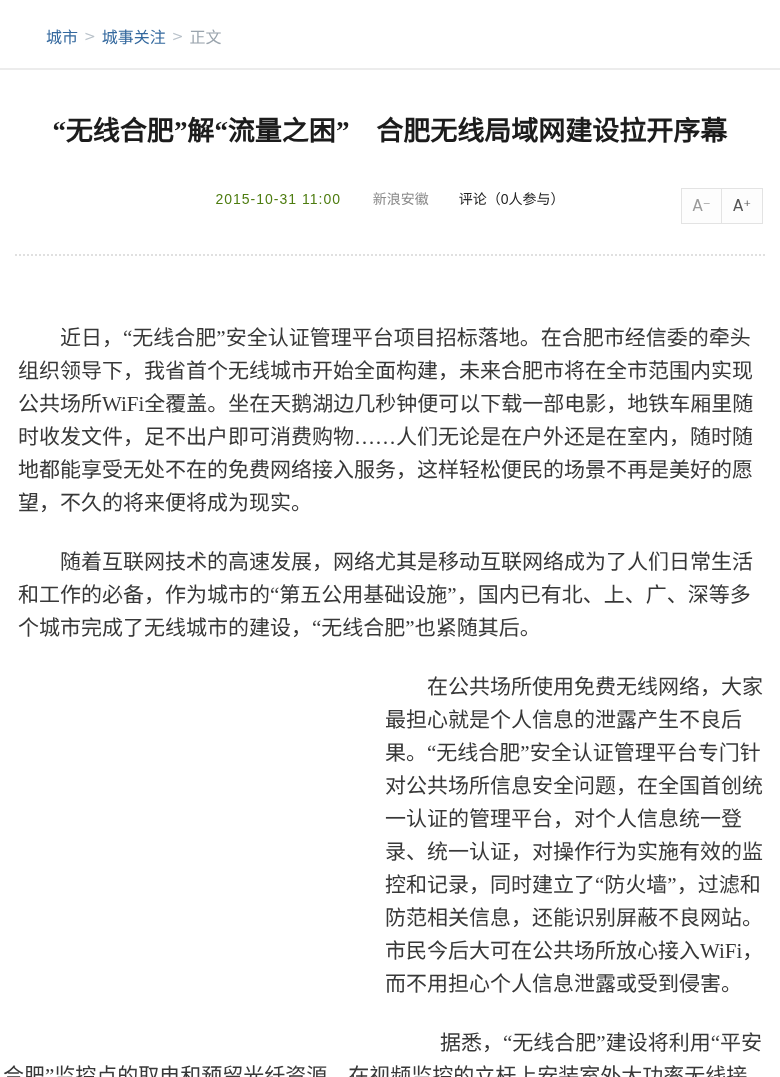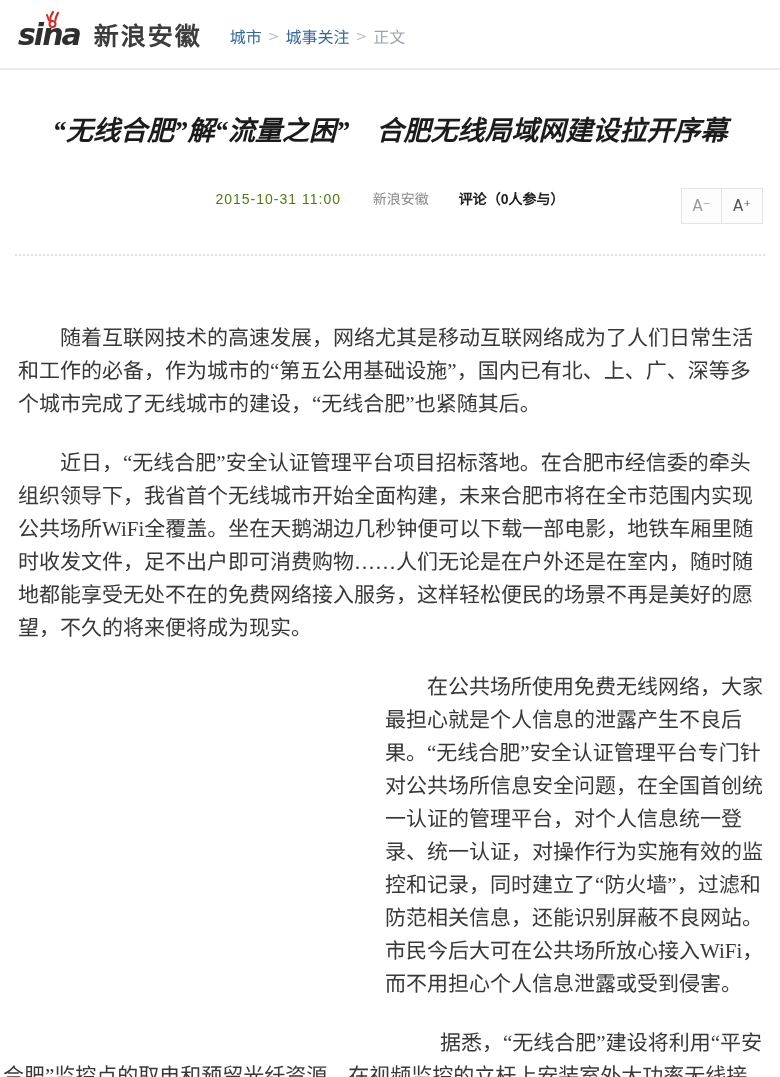--- a/index.html
+++ b/index.html
@@ -77,21 +77,20 @@
 
   
   .article-title {
     margin: 42px 20px 0;
     text-align: center;
     font-size: 27px;
     font-weight: bold;
     color: #1c1c1c;
     line-height: 38px;
     font-family: "Liberation Serif", serif;
-    font-style: italic;
   }
   .meta-row {
     position: relative;
     margin-top: 34px;
     height: 48px;
   }
   .meta {
     text-align: center;
     font-size: 14px;
     color: #999999;
@@ -100,21 +99,21 @@
   .meta .date { color: #4d7c0f; letter-spacing: 1px; }
   .meta .source {
     color: #8a8a8a;
     margin-left: 28px;
     text-decoration: none;
     cursor: pointer;
   }
   .meta .comments {
     margin-left: 26px;
     color: #222222;
-    font-weight: bold;
+    font-weight: normal;
     text-decoration: none;
     cursor: pointer;
   }
   .font-controls {
     position: absolute;
     right: 17px;
     top: 4px;
     display: flex;
   }
   .font-controls button {
@@ -161,32 +160,20 @@
     text-indent: 437px;
     margin-bottom: 0;
   }
 </style>
 </head>
 <body>
 
 <div class="page">
 
   <header class="site-header">
-    <div class="logo">
-      <span class="sina-word">sina</span>
-      <span class="flame">
-        <svg width="26" height="22" viewBox="0 0 26 22">
-          <path d="M13 2 C11 6 9.5 7 10.5 10" stroke="#d52a1e" stroke-width="2.2" fill="none" stroke-linecap="round"></path>
-          <path d="M18 3 C16.5 6 15.5 7.5 15.5 10" stroke="#d52a1e" stroke-width="2.2" fill="none" stroke-linecap="round"></path>
-          <path d="M7 5 C7.8 7 8.2 8.5 9 10.5" stroke="#d52a1e" stroke-width="2" fill="none" stroke-linecap="round"></path>
-          <circle cx="12.5" cy="14" r="3" stroke="#d52a1e" stroke-width="2" fill="none"></circle>
-        </svg>
-      </span>
-      <span class="site-name">新浪安徽</span>
-    </div>
     <nav class="breadcrumb">
       <a>城市</a>
       <span class="sep">&gt;</span>
       <a>城事关注</a>
       <span class="sep">&gt;</span>
       <span class="current">正文</span>
     </nav>
   </header>
 
   <h1 class="article-title">“无线合肥”解“流量之困”　合肥无线局域网建设拉开序幕</h1>
@@ -199,19 +186,19 @@
     </div>
     <div class="font-controls">
       <button class="smaller">A⁻</button>
       <button class="larger">A⁺</button>
     </div>
   </div>
 
   <div class="dotted-rule"></div>
 
   <article class="article-body">
+    <p>近日，“无线合肥”安全认证管理平台项目招标落地。在合肥市经信委的牵头组织领导下，我省首个无线城市开始全面构建，未来合肥市将在全市范围内实现公共场所WiFi全覆盖。坐在天鹅湖边几秒钟便可以下载一部电影，地铁车厢里随时收发文件，足不出户即可消费购物……人们无论是在户外还是在室内，随时随地都能享受无处不在的免费网络接入服务，这样轻松便民的场景不再是美好的愿望，不久的将来便将成为现实。</p>
     <p>随着互联网技术的高速发展，网络尤其是移动互联网络成为了人们日常生活和工作的必备，作为城市的“第五公用基础设施”，国内已有北、上、广、深等多个城市完成了无线城市的建设，“无线合肥”也紧随其后。</p>
-    <p>近日，“无线合肥”安全认证管理平台项目招标落地。在合肥市经信委的牵头组织领导下，我省首个无线城市开始全面构建，未来合肥市将在全市范围内实现公共场所WiFi全覆盖。坐在天鹅湖边几秒钟便可以下载一部电影，地铁车厢里随时收发文件，足不出户即可消费购物……人们无论是在户外还是在室内，随时随地都能享受无处不在的免费网络接入服务，这样轻松便民的场景不再是美好的愿望，不久的将来便将成为现实。</p>
     <p class="float-wrapped">在公共场所使用免费无线网络，大家最担心就是个人信息的泄露产生不良后果。“无线合肥”安全认证管理平台专门针对公共场所信息安全问题，在全国首创统一认证的管理平台，对个人信息统一登录、统一认证，对操作行为实施有效的监控和记录，同时建立了“防火墙”，过滤和防范相关信息，还能识别屏蔽不良网站。市民今后大可在公共场所放心接入WiFi，而不用担心个人信息泄露或受到侵害。</p>
     <p class="wide-indent">据悉，“无线合肥”建设将利用“平安合肥”监控点的取电和预留光纤资源，在视频监控的立杆上安装室外大功率无线接入点，实现公共区域无线局域网接入服务。上市皖企四创电子公司将利用承建“平安合肥”积累的资源和经验，通过顶层设计，避免重复建设，提高“无线合肥”建设效率，为打造“大湖名城、创新高地”，建设长三角世界级城市群副中心贡献力量。</p>
   </article>
 
 </div>
 
 </body></html>

